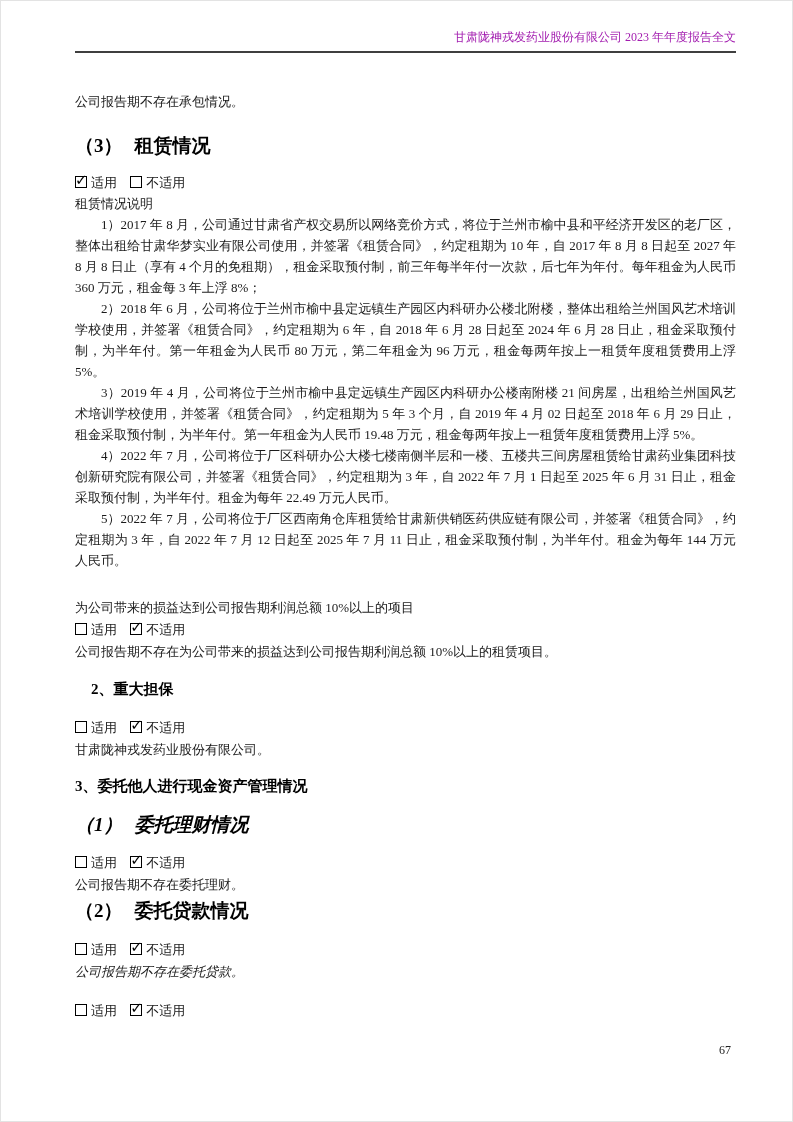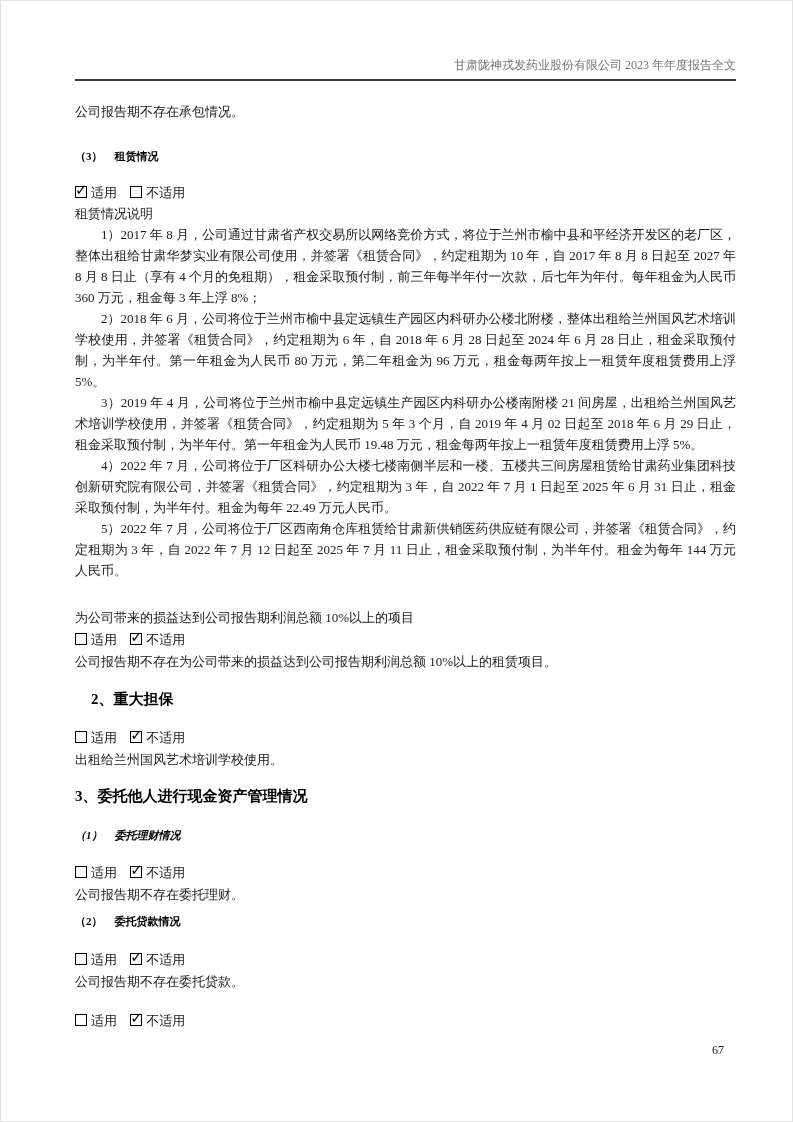--- a/index.html
+++ b/index.html
@@ -4,46 +4,46 @@
 <style>
   html,body{margin:0;padding:0;background:#ffffff;}
   .page{
     width:793px;height:1122px;position:relative;background:#ffffff;
     font-family:"Liberation Serif","DejaVu Serif",serif;
     color:#1a1a1a;overflow:hidden;box-sizing:border-box;
     border:1px solid #e3e3e3;
   }
   .content{padding-left:74px;padding-right:56px;}
   .header{
-    padding-top:56px;padding-bottom:5px;
+    padding-top:28px;padding-bottom:5px;
     border-bottom:2px solid #3f3f3f;
-    text-align:right;font-size:12px;color:#737373;
+    text-align:right;font-size:12px;color:#a21caf;
   }
   .body-text{font-size:13px;line-height:21px;}
   p{margin:0;}
-  .intro{margin-top:20px;}
-  .h-sub{margin-top:24px;font-size:11px;font-weight:bold;line-height:20px;color:#000;}
+  .intro{margin-top:38px;}
+  .h-sub{margin-top:24px;font-size:19px;font-weight:bold;line-height:20px;color:#000;}
   .h-sub .h-title{margin-left:12px;}
   .h-main{font-size:15px;font-weight:bold;line-height:22px;color:#000;}
   .cb-row{line-height:21px;font-size:13px;}
   .cb-row .cb-item + .cb-item{margin-left:10px;}
   .cb{
     display:inline-block;width:10px;height:10px;border:1.5px solid #000;
     position:relative;margin-right:4px;vertical-align:-1px;background:#fff;
   }
   .cb.checked::after{
     content:"\2713";
     position:absolute;left:-1px;top:-7px;
     font-size:15px;font-weight:700;color:#000;
     font-family:"DejaVu Sans",sans-serif;
   }
   .para{ text-align:justify; text-indent:2em; }
   .mt-cb-after-head{margin-top:16px;}
   .footer-page-num{
-    position:absolute;top:1042px;right:68px;
+    position:absolute;top:1042px;right:61px;
     font-size:12px;color:#222;
   }
 </style>
 </head>
 <body>
 
 <div class="page">
   <div class="content">
 
     <div class="header">
@@ -80,21 +80,21 @@
 
     <p class="body-text" style="margin-top:1px;">公司报告期不存在为公司带来的损益达到公司报告期利润总额 10%以上的租赁项目。</p>
 
     <div class="h-main" style="margin-top:16px;margin-left:16px;">2、重大担保</div>
 
     <div class="cb-row" style="margin-top:17px;">
       <span class="cb-item"><span class="cb"></span><span>适用</span></span>
       <span class="cb-item"><span class="cb checked"></span><span>不适用</span></span>
     </div>
 
-    <p class="body-text" style="margin-top:1px;">出租给兰州国风艺术培训学校使用。</p>
+    <p class="body-text" style="margin-top:1px;">甘肃陇神戎发药业股份有限公司。</p>
 
     <div class="h-main" style="margin-top:15px;">3、委托他人进行现金资产管理情况</div>
 
     <div class="h-sub" style="margin-top:18px;font-style:italic;">
       <span>（1）</span><span class="h-title">委托理财情况</span>
     </div>
 
     <div class="cb-row" style="margin-top:17px;">
       <span class="cb-item"><span class="cb"></span><span>适用</span></span>
       <span class="cb-item"><span class="cb checked"></span><span>不适用</span></span>
@@ -104,21 +104,21 @@
 
     <div class="h-sub" style="margin-top:6px;">
       <span>（2）</span><span class="h-title">委托贷款情况</span>
     </div>
 
     <div class="cb-row" style="margin-top:18px;">
       <span class="cb-item"><span class="cb"></span><span>适用</span></span>
       <span class="cb-item"><span class="cb checked"></span><span>不适用</span></span>
     </div>
 
-    <p class="body-text" style="margin-top:1px;">公司报告期不存在委托贷款。</p>
+    <p class="body-text" style="margin-top:1px;font-style:italic;">公司报告期不存在委托贷款。</p>
 
 
     <div class="cb-row" style="margin-top:18px;">
       <span class="cb-item"><span class="cb"></span><span>适用</span></span>
       <span class="cb-item"><span class="cb checked"></span><span>不适用</span></span>
     </div>
 
   </div>
 
   <div class="footer-page-num">67</div>

